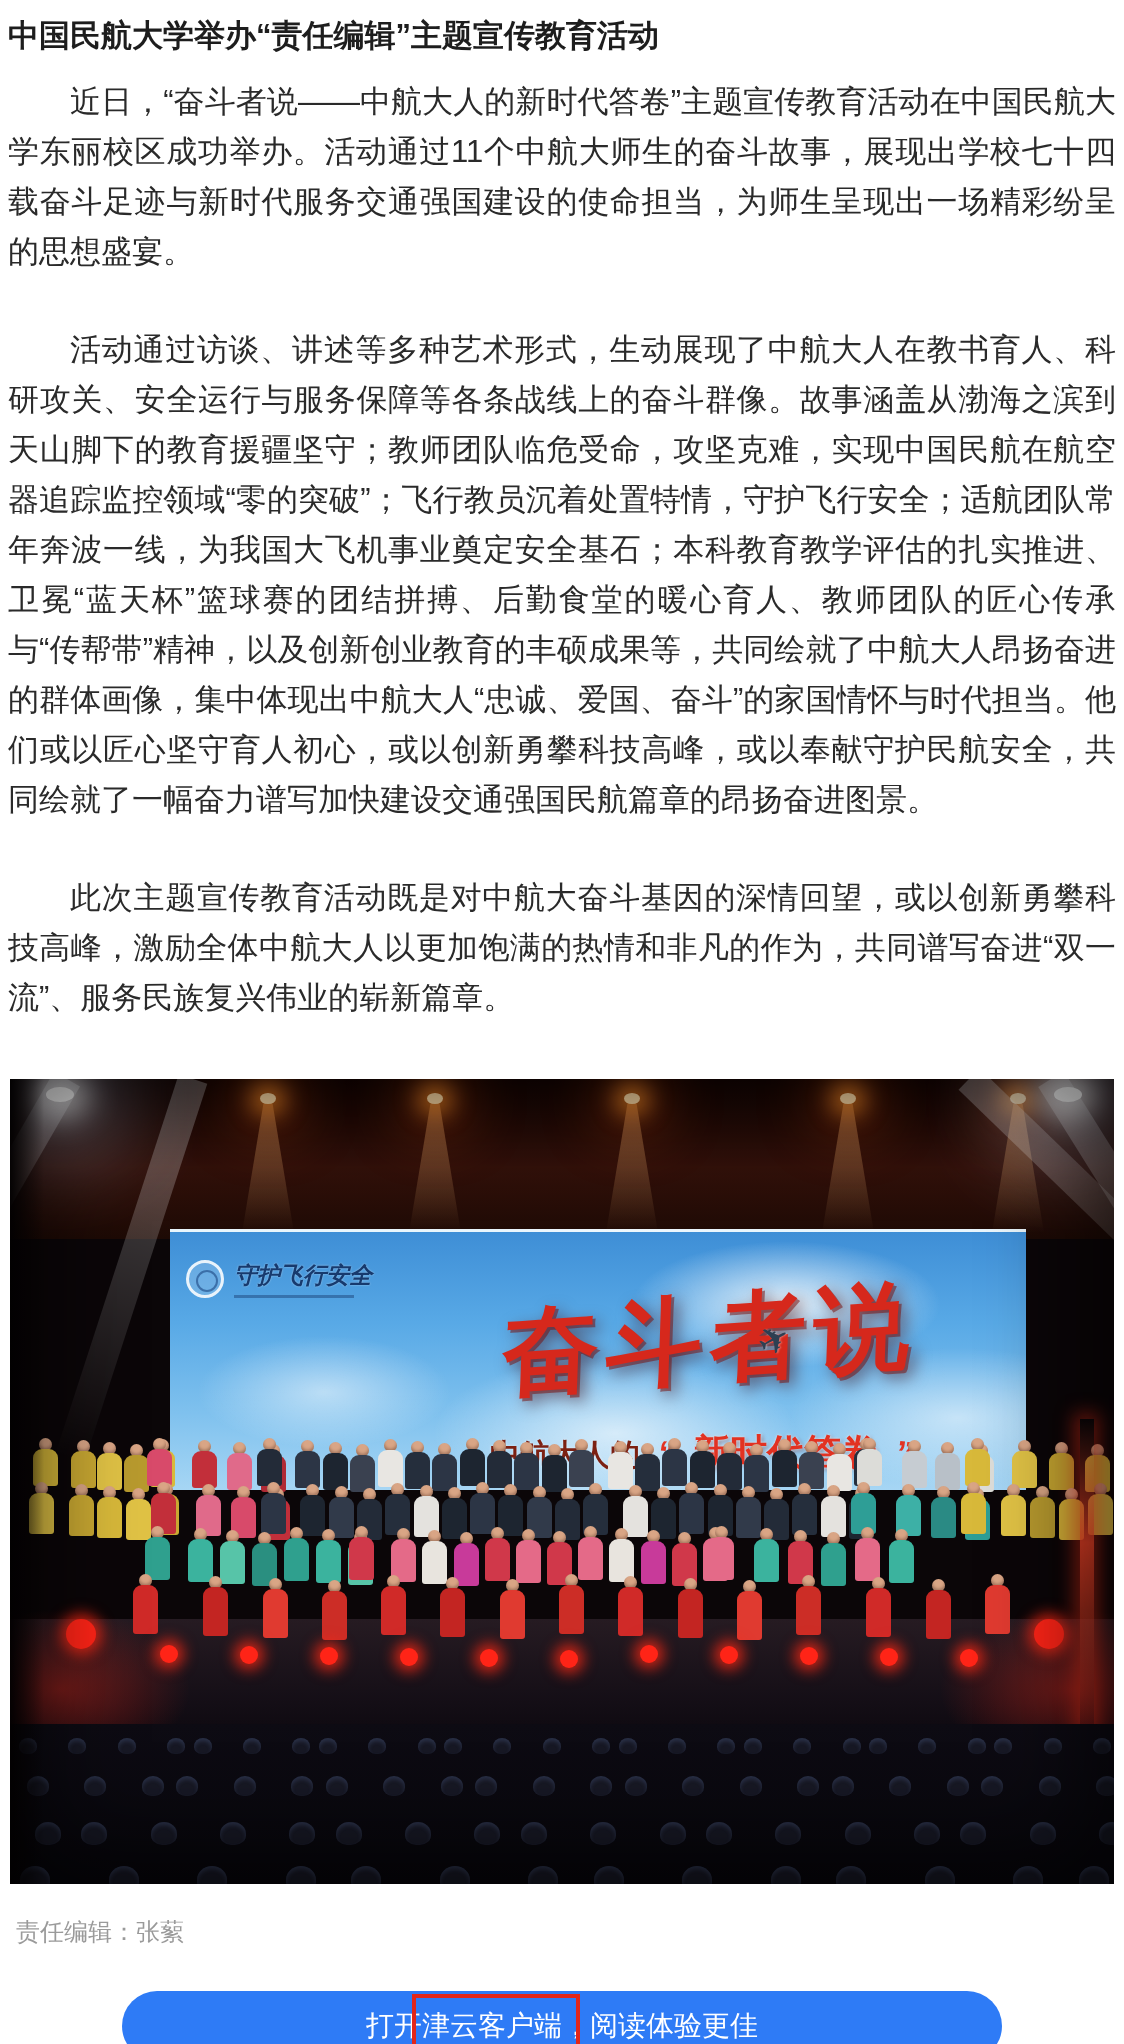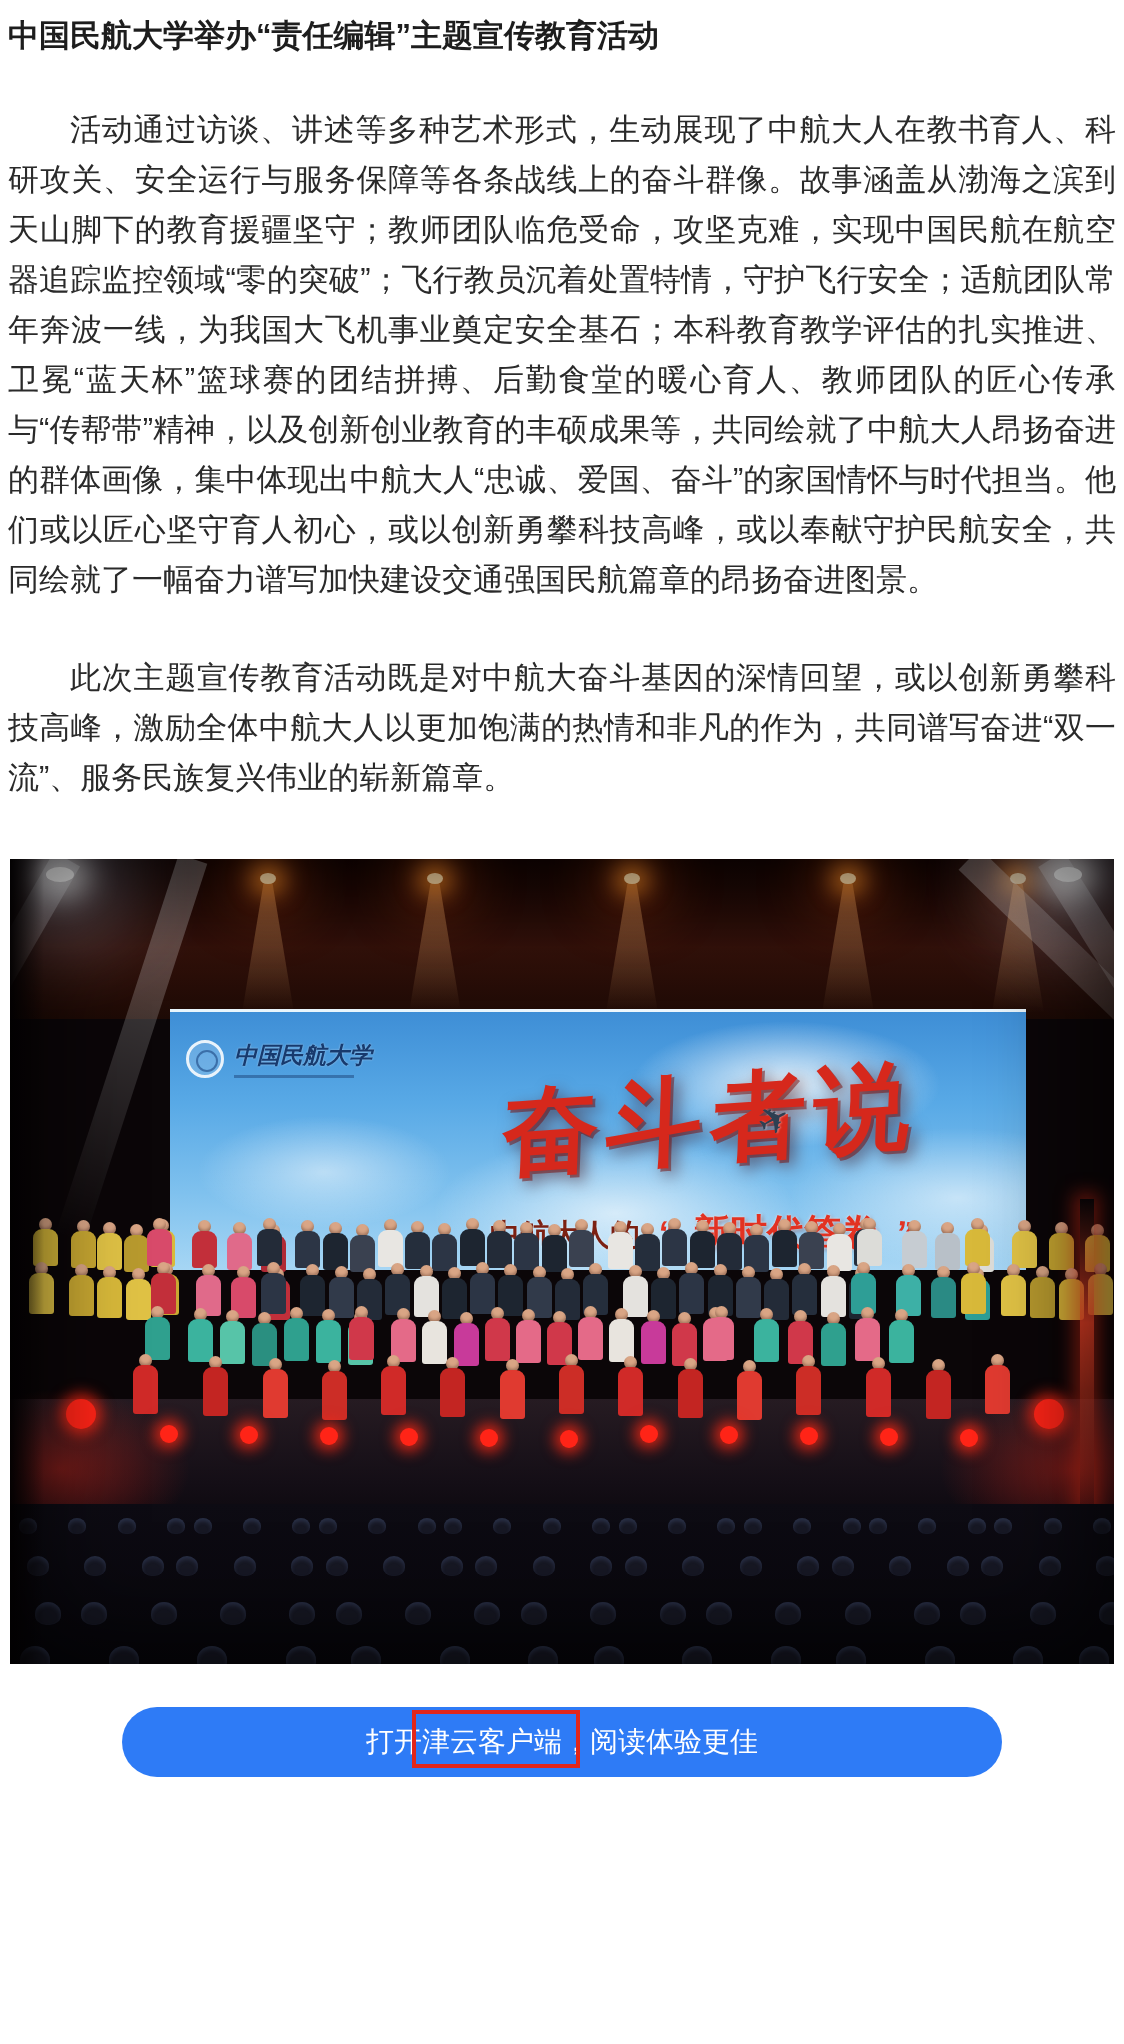--- a/index.html
+++ b/index.html
@@ -55,32 +55,33 @@
   .annotation-box{position:absolute;left:290px;top:3px;width:168px;height:58px;border:4px solid #e2261a;box-sizing:border-box;z-index:3;pointer-events:none;}
 </style>
 </head>
 <body>
 
 <div class="content">
   <h1 class="page-title">中国民航大学举办“责任编辑”主题宣传教育活动</h1>
 
 
   <div class="article">
+    <p class="first">近日，“奋斗者说——中航大人的新时代答卷”主题宣传教育活动在中国民航大学东丽校区成功举办。活动通过11个中航大师生的奋斗故事，展现出学校七十四载奋斗足迹与新时代服务交通强国建设的使命担当，为师生呈现出一场精彩纷呈的思想盛宴。</p>
     <p>活动通过访谈、讲述等多种艺术形式，生动展现了中航大人在教书育人、科研攻关、安全运行与服务保障等各条战线上的奋斗群像。故事涵盖从渤海之滨到天山脚下的教育援疆坚守；教师团队临危受命，攻坚克难，实现中国民航在航空器追踪监控领域“零的突破”；飞行教员沉着处置特情，守护飞行安全；适航团队常年奔波一线，为我国大飞机事业奠定安全基石；本科教育教学评估的扎实推进、卫冕“蓝天杯”篮球赛的团结拼搏、后勤食堂的暖心育人、教师团队的匠心传承与“传帮带”精神，以及创新创业教育的丰硕成果等，共同绘就了中航大人昂扬奋进的群体画像，集中体现出中航大人“忠诚、爱国、奋斗”的家国情怀与时代担当。他们或以匠心坚守育人初心，或以创新勇攀科技高峰，或以奉献守护民航安全，共同绘就了一幅奋力谱写加快建设交通强国民航篇章的昂扬奋进图景。</p>
     <p>此次主题宣传教育活动既是对中航大奋斗基因的深情回望，或以创新勇攀科技高峰，激励全体中航大人以更加饱满的热情和非凡的作为，共同谱写奋进“双一流”、服务民族复兴伟业的崭新篇章。</p>
   </div>
 
   <div class="photo">
     <div class="photo-top"></div>
 
     <div class="screen">
       <div class="screen-logo">
         <div class="logo-circle"></div>
         <div>
-          <div class="logo-text">中国民航大学</div>
+          <div class="logo-text">守护飞行安全</div>
           <div class="logo-sub"></div>
         </div>
       </div>
       <div class="screen-title">奋斗者说</div>
       <div class="screen-sub">
         <span class="sub-left">中航大人的</span>
         <span class="sub-quote">“</span>
         <span class="sub-right">新时代答卷</span>
         <span class="sub-quote">”</span>
       </div>
@@ -671,19 +672,20 @@
       <div class="flower" style="left: 550px; top: 571px; width: 18px; height: 18px;"></div>
       <div class="flower" style="left: 630px; top: 566px; width: 18px; height: 18px;"></div>
       <div class="flower" style="left: 710px; top: 567px; width: 18px; height: 18px;"></div>
       <div class="flower" style="left: 790px; top: 568px; width: 18px; height: 18px;"></div>
       <div class="flower" style="left: 870px; top: 569px; width: 18px; height: 18px;"></div>
       <div class="flower" style="left: 950px; top: 570px; width: 18px; height: 18px;"></div>
       <div class="flower" style="left: 56px; top: 540px; width: 30px; height: 30px;"></div>
       <div class="flower" style="left: 1024px; top: 540px; width: 30px; height: 30px;"></div>
     </div>
 
+  <div class="editor-line">责任编辑：张蕠</div>
 </div>
 
 <div class="button-wrap">
   <button class="app-button">打开津云客户端，阅读体验更佳</button>
 
   <div class="annotation-box"></div>
 </div>
 
 </body></html>

